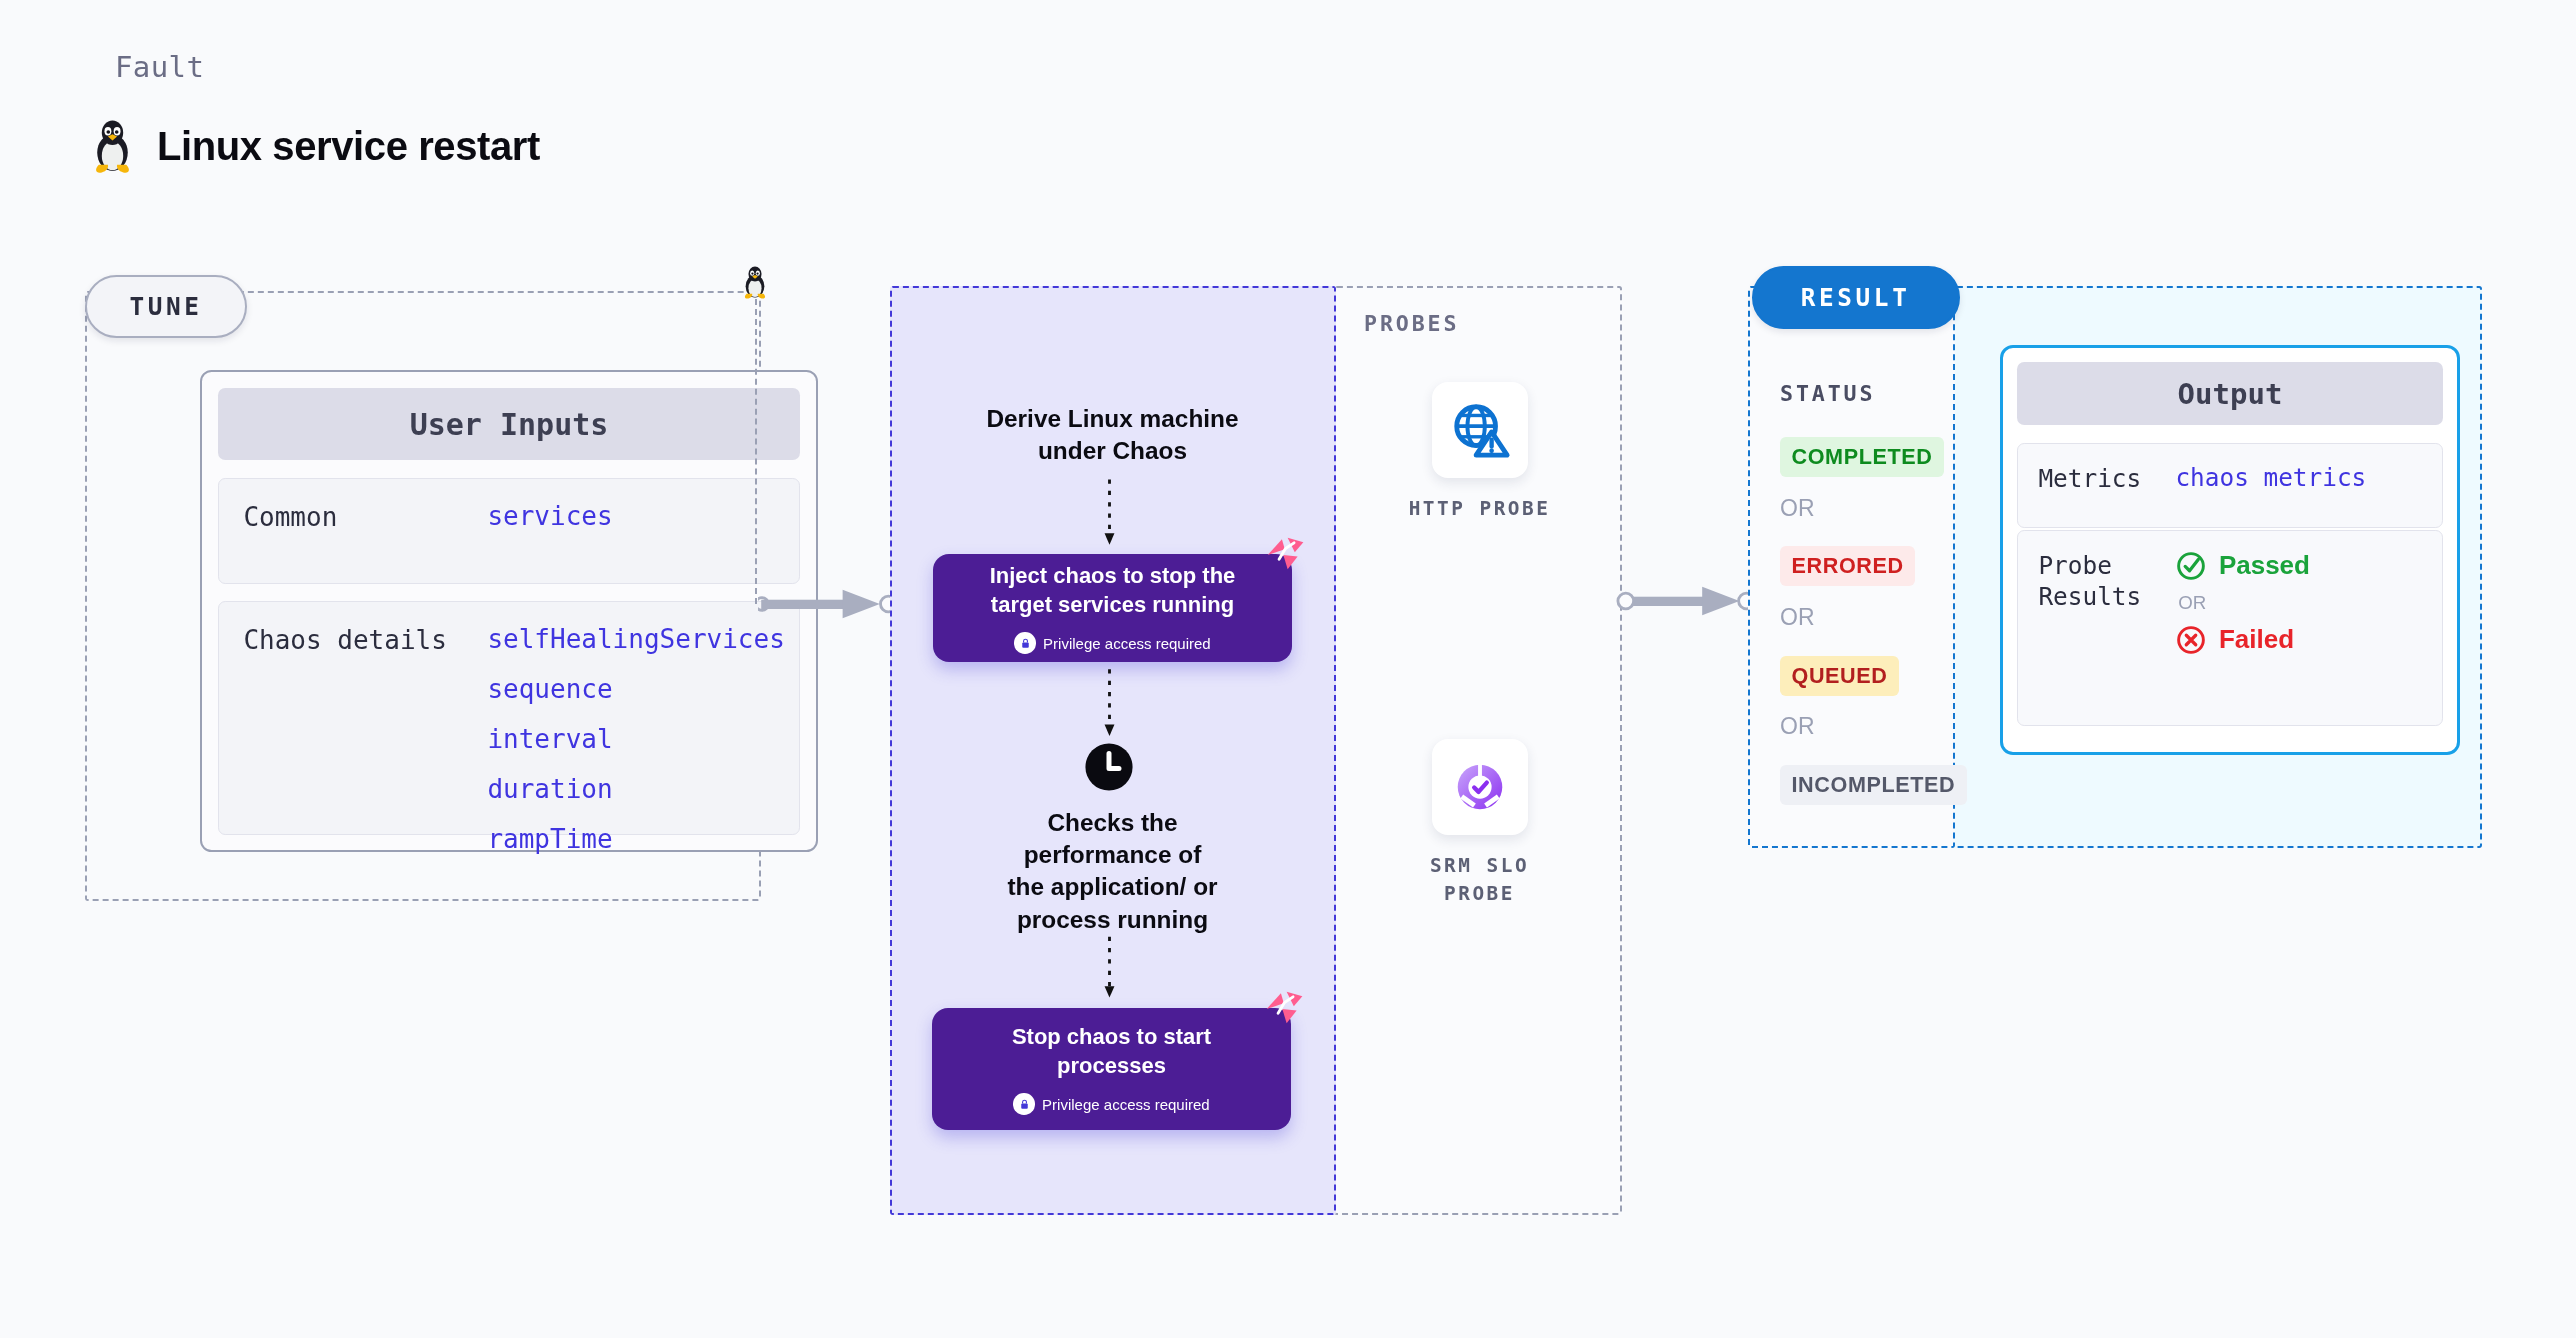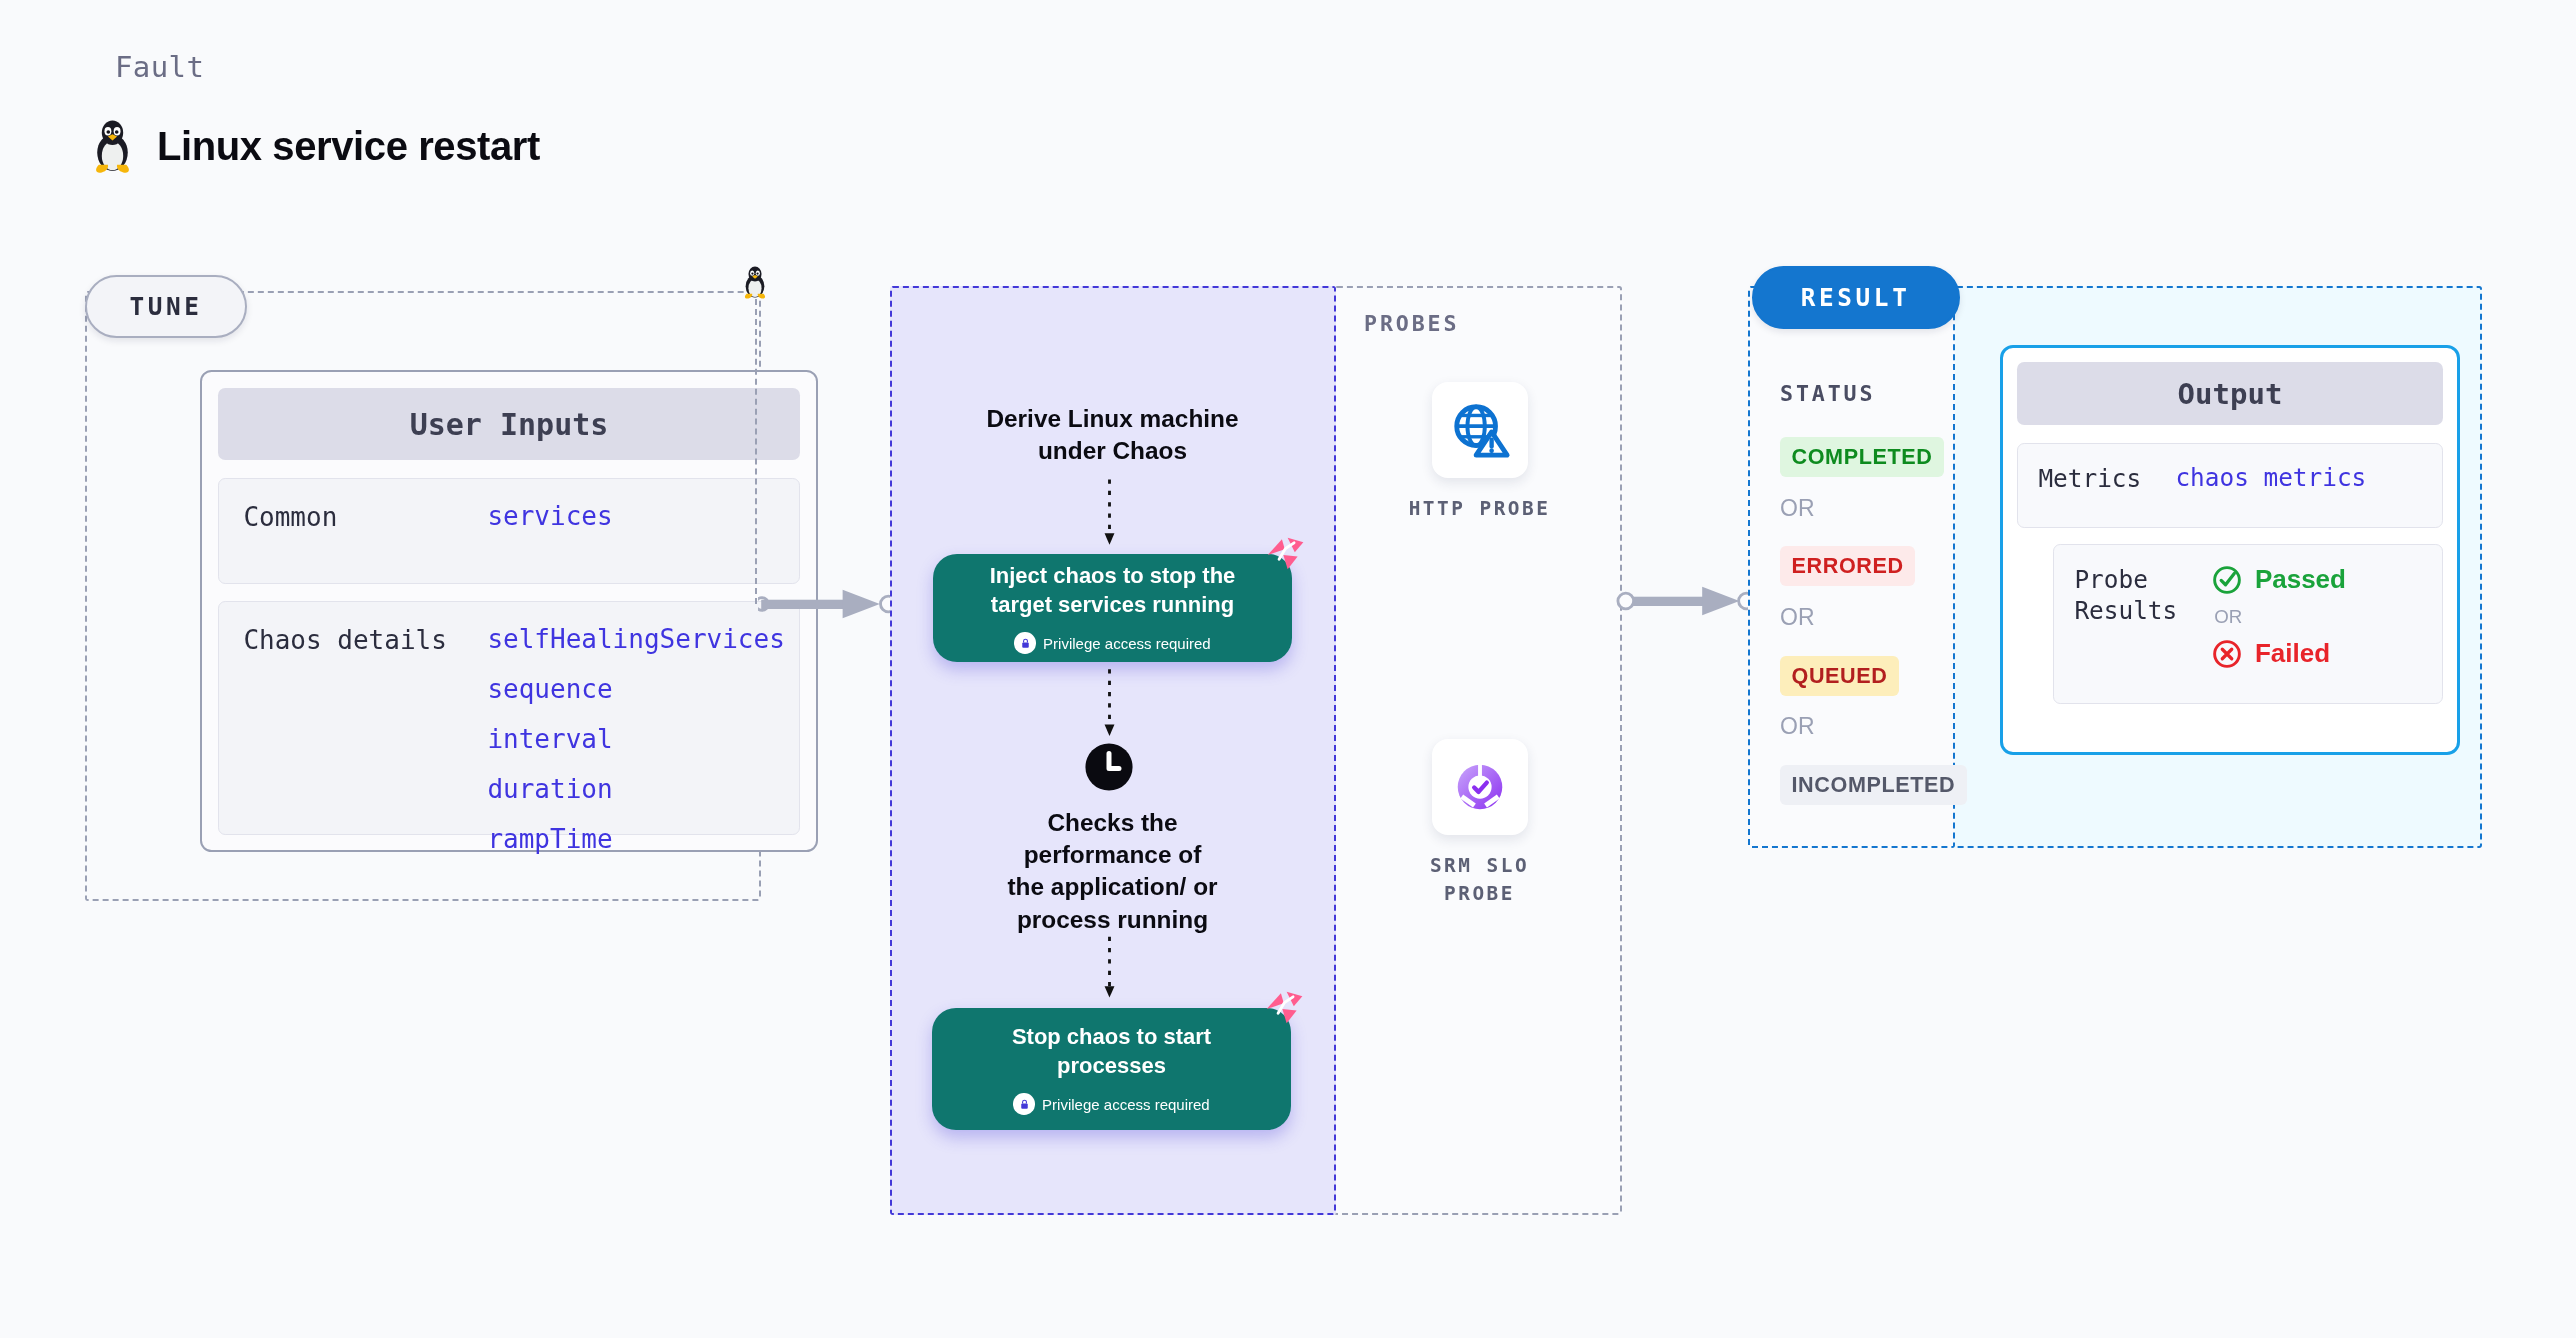--- a/index.html
+++ b/index.html
@@ -93,21 +93,21 @@
   #probes-label {
     position: absolute; left: 474px; top: 45px;
     font-family: "DejaVu Sans Mono", monospace; font-weight: bold;
     font-size: 21.6px; letter-spacing: 2.9px; color: #6b6d85;
   }
   .step-text {
     position: absolute; text-align: center; font-weight: bold;
     color: #0b0b12; font-size: 24.4px; line-height: 1.32;
   }
   .chaos-block {
-    position: absolute; background: #0f766e; border-radius: 24px;
+    position: absolute; background: #4c1d95; border-radius: 16px;
     box-shadow: 0 7.2px 16px rgba(67,56,216,.28);
     display: flex; flex-direction: column; align-items: center;
     justify-content: center; padding: 16px 0;
   }
   .chaos-block .cb-title {
     color: #ffffff; font-weight: bold; font-size: 22px;
     text-align: center; line-height: 1.3;
   }
   .cb-sub {
     display: flex; align-items: center; gap: 7.2px; margin-top: 13px;
@@ -407,21 +407,21 @@
     <div class="status-badge" style="top:499px;background:#eef0f5;color:#545869;">INCOMPLETED</div>
 
     <div id="output-card">
       <div id="output-header">Output</div>
 
       <div class="out-block" style="top:95px;height:85px;">
         <div class="out-key">Metrics</div>
         <div class="out-val">chaos metrics</div>
       </div>
 
-      <div class="out-block" style="top:196px;height:160px;margin-left:36px;">
+      <div class="out-block" style="top:182px;height:196px;">
         <div class="out-key">
           <span style="white-space:pre-line;">Probe
 Results</span>
         </div>
         <div>
           <div class="pr-row">
             <svg width="32" height="32" viewBox="0 0 44 44">
               <circle cx="22" cy="22" r="17" fill="none" stroke="#1aa33b" stroke-width="4"></circle>
               <path d="M14 22.5 L20 28.5 L32 13" fill="none" stroke="#1aa33b" stroke-width="4.5" stroke-linecap="round" stroke-linejoin="round"></path>
             </svg>

